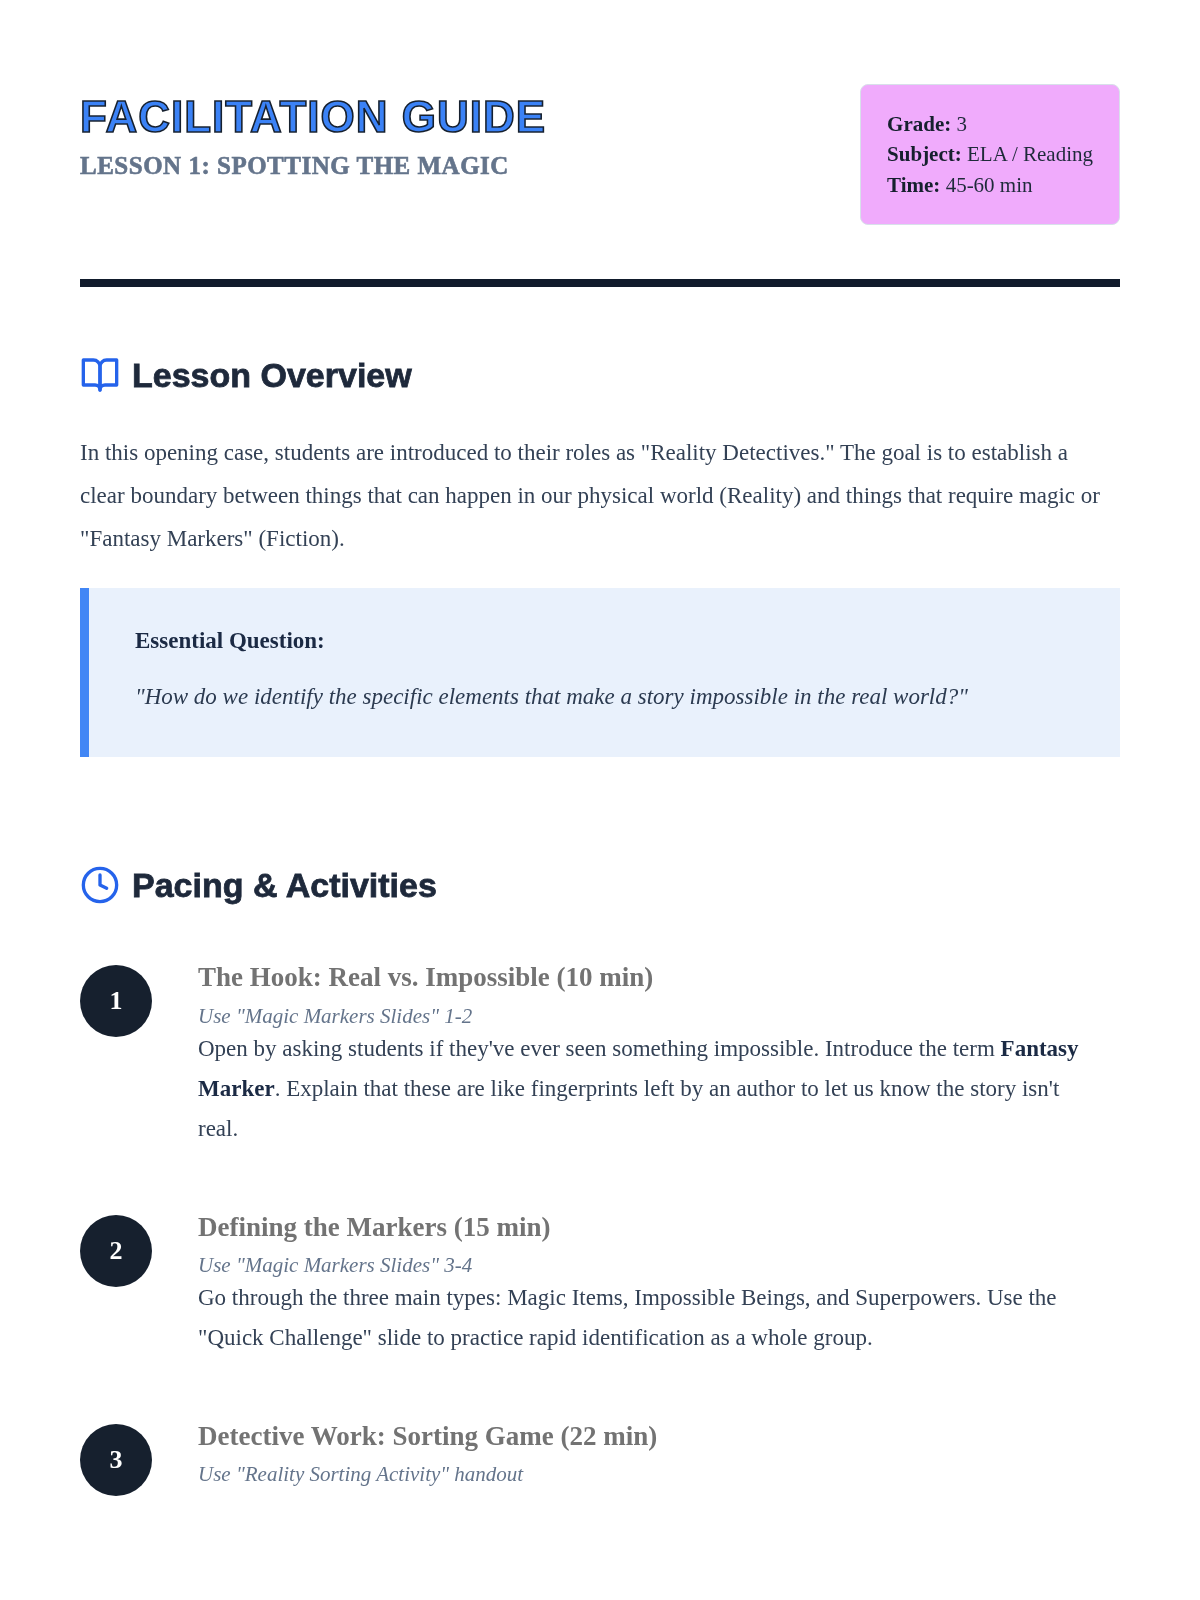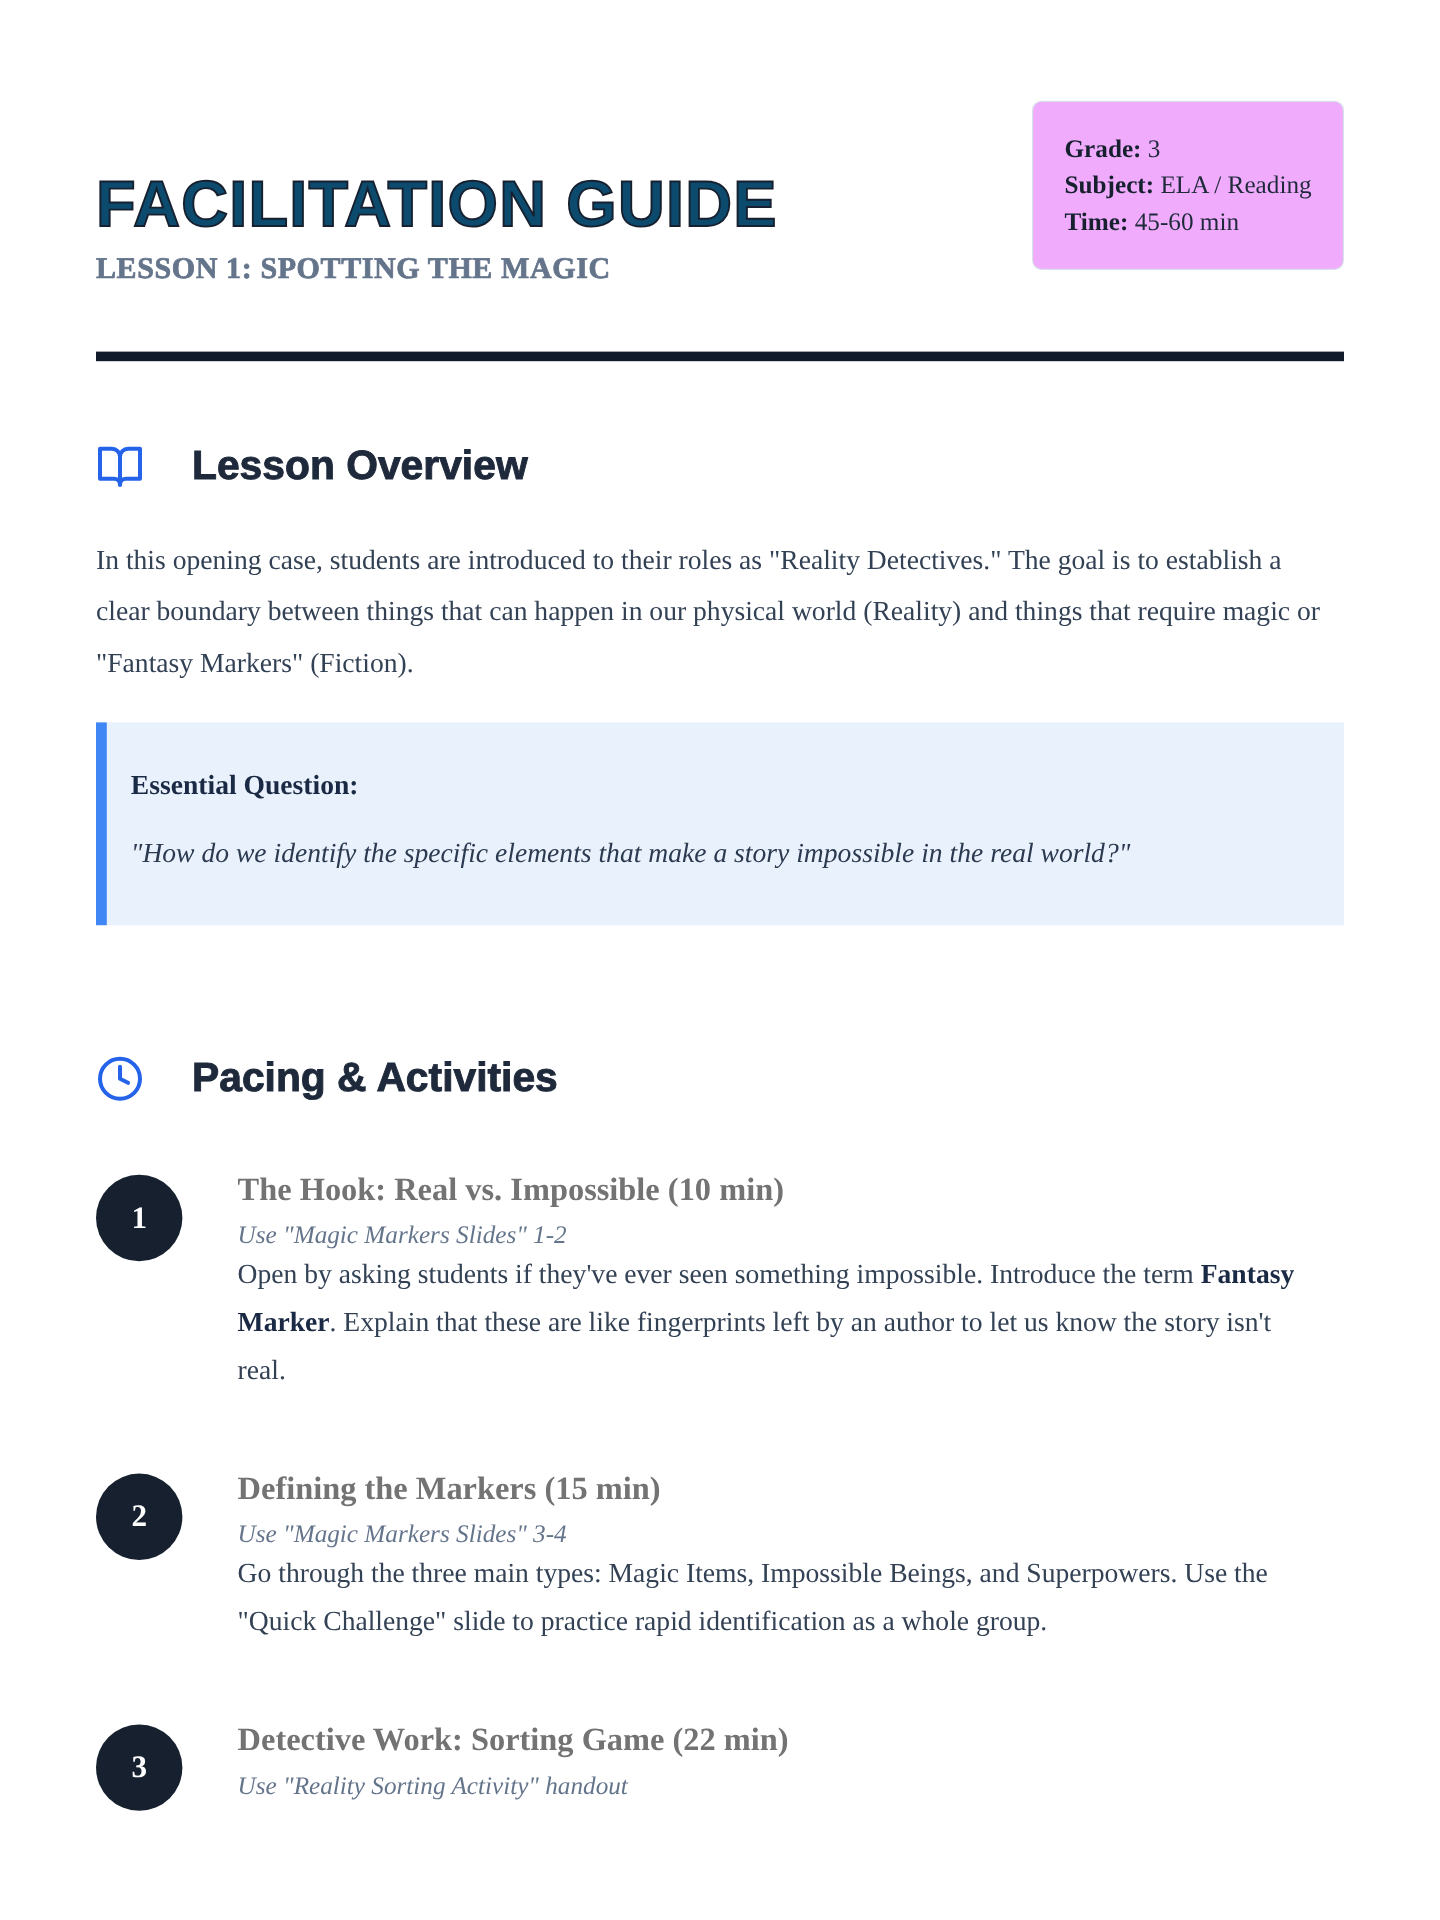--- a/index.html
+++ b/index.html
@@ -16,25 +16,24 @@
     overflow: hidden;
     position: relative;
   }
 
   
   .header { display: flex; justify-content: space-between; align-items: flex-start; }
   .title-block { padding-top: 2px; }
   .doc-title {
     font-family: "Liberation Sans", sans-serif;
     font-weight: bold;
-    font-size: 54px;
+    font-size: 44px;
     line-height: 1.05;
     letter-spacing: 1px;
-    color: #0c4a6e;
-    margin-top: 48px;
+    color: #3b82f6;
     -webkit-text-stroke: 1.6px #16202e;
   }
   .doc-subtitle {
     font-family: Liberation Serif, serif;
     font-weight: bold;
     font-size: 25px;
     letter-spacing: 0.5px;
     color: #64748b;
     -webkit-text-stroke: 0.6px #64748b;
     margin-top: 12px;
@@ -53,21 +52,21 @@
   .info-box b { color: #16202e; }
 
   .rule {
     height: 8px;
     background: #111b2c;
     margin-top: 54px;
   }
 
   
   .section-heading {
-    display: flex; align-items: center; gap: 40px;
+    display: flex; align-items: center; gap: 12px;
     font-family: "Liberation Sans", sans-serif;
     font-weight: bold;
     font-size: 34px;
     color: #1e293b;
     -webkit-text-stroke: 0.8px #1e293b;
   }
   .section-heading .icon { display: flex; align-items: center; }
   .heading-overview { margin-top: 68px; }
   .heading-pacing { margin-top: 108px; }
 
@@ -76,21 +75,21 @@
     margin-top: 36px;
     font-size: 23px;
     line-height: 43px;
     color: #334155;
     max-width: 1020px;
   }
   .callout {
     margin-top: 28px;
     background: #e9f1fc;
     border-left: 9px solid #4186f5;
-    padding: 40px 40px 40px 20px;
+    padding: 40px 40px 40px 46px;
   }
   .callout-label {
     font-weight: bold;
     font-size: 23px;
     color: #1b2a44;
   }
   .callout-quote {
     margin-top: 22px;
     font-style: italic;
     font-size: 23px;

